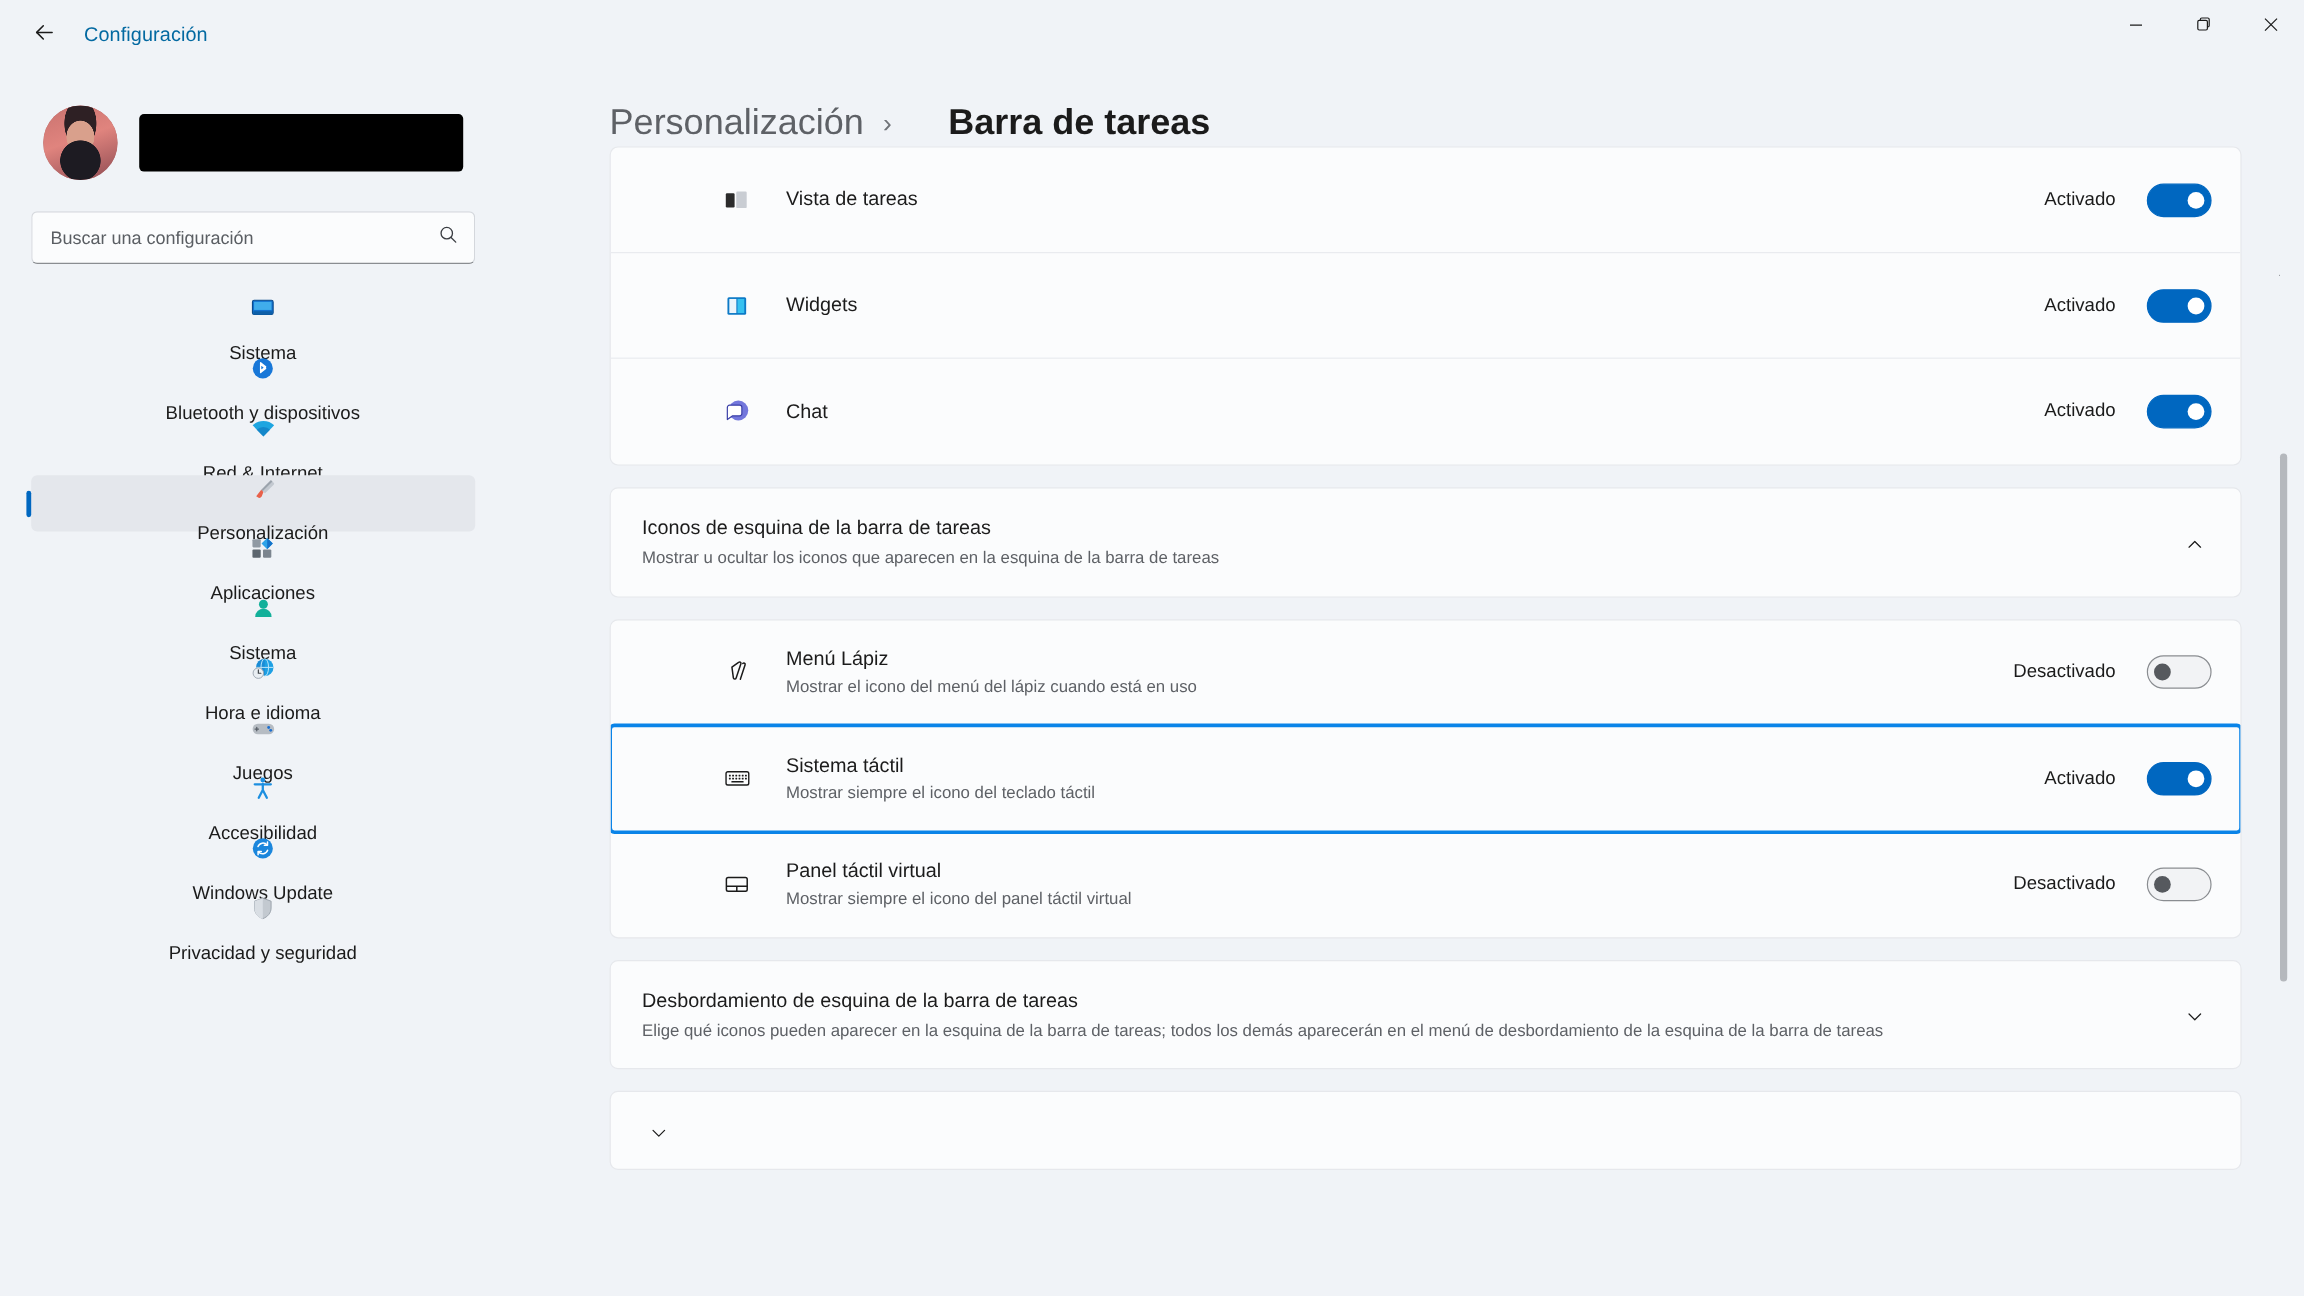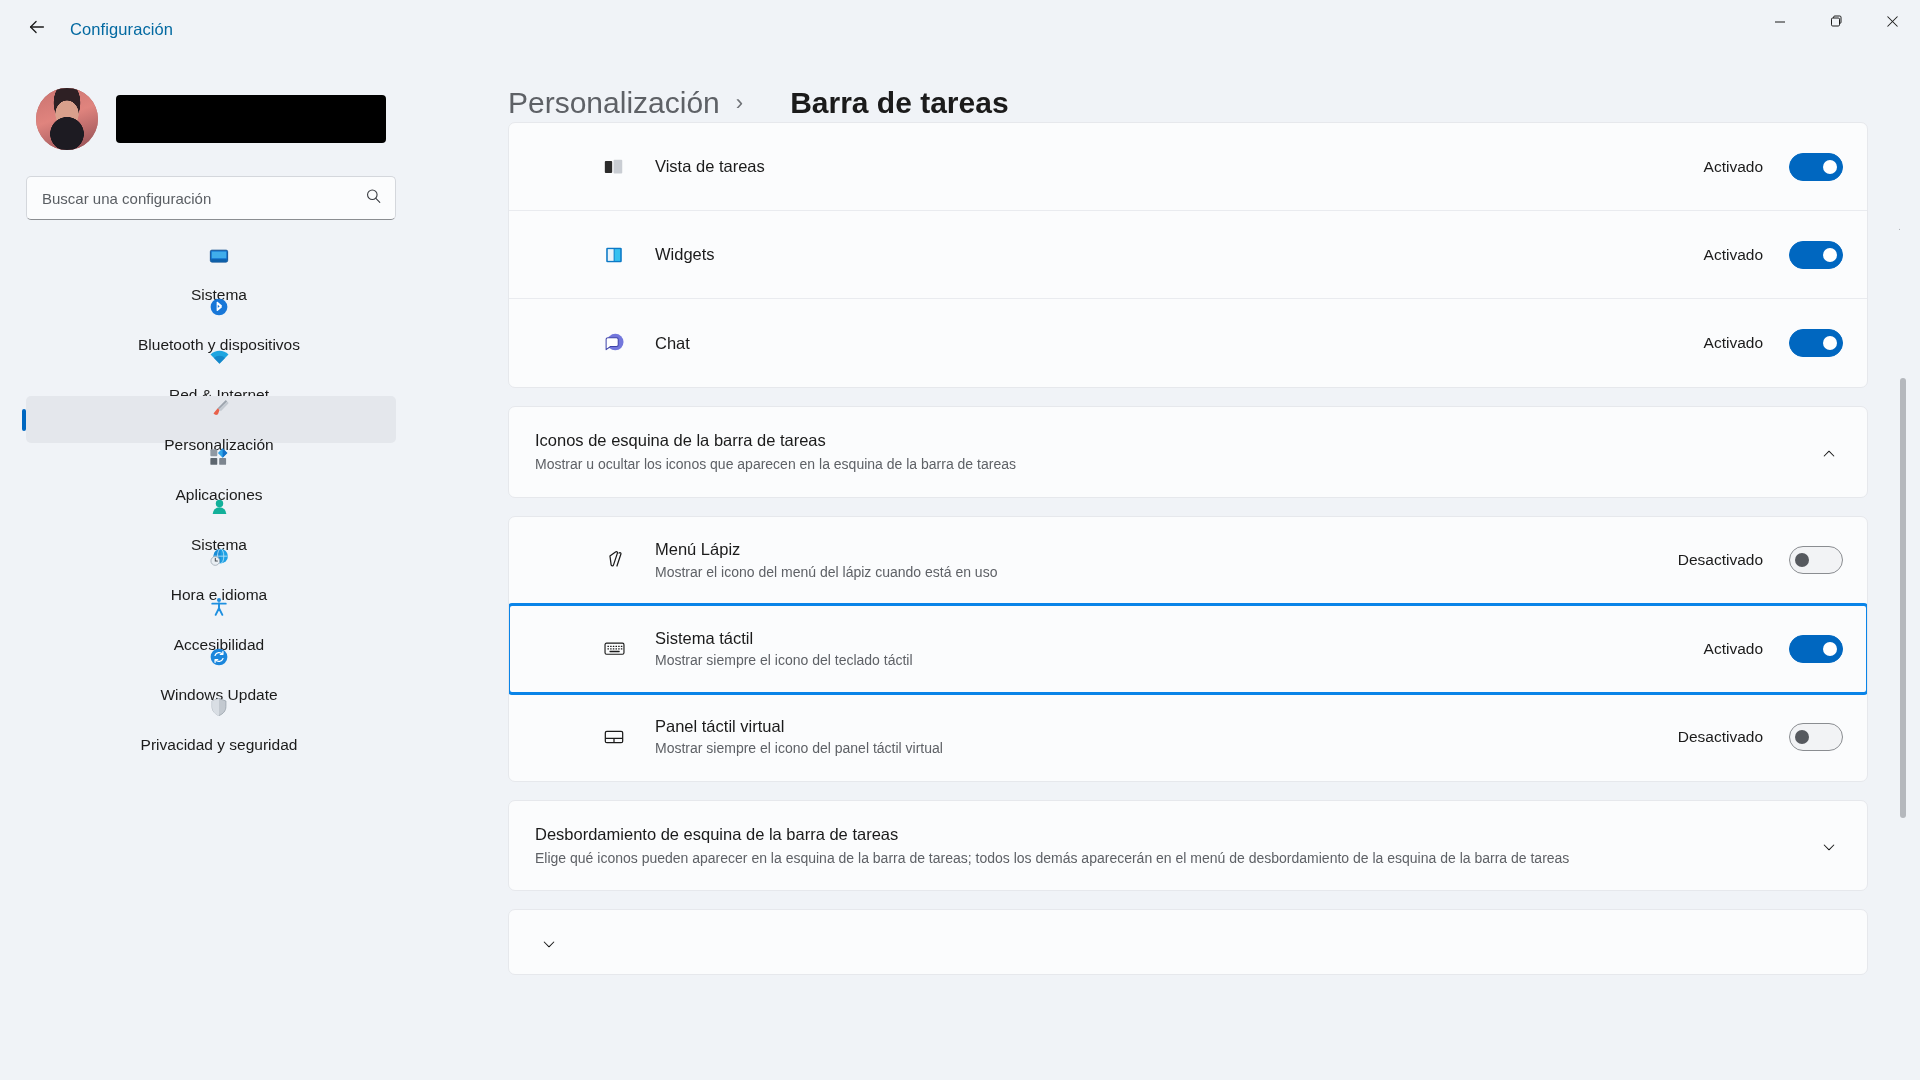--- a/index.html
+++ b/index.html
@@ -370,20 +370,31 @@
             <path d="M12.2 2a7.6 7.6 0 0 0 0 15.2" fill="#1478C8" opacity=".5"></path>
             <ellipse cx="12.2" cy="9.6" rx="3.3" ry="7.6" fill="none" stroke="#BDE6FA" stroke-width=".85"></ellipse>
             <line x1="4.7" y1="9.6" x2="19.7" y2="9.6" stroke="#BDE6FA" stroke-width=".85"></line>
             <circle cx="6.6" cy="14.6" r="4.6" fill="#E9EEF3" stroke="#9AA4AF" stroke-width=".8"></circle>
             <path d="M6.6 11.8v2.9h2.2" fill="none" stroke="#42474D" stroke-width="1.05" stroke-linecap="round"></path>
           </svg>
         </span>
         <span>Hora e idioma</span>
       </div>
 
+      <div class="nav-item">
+        <span class="nav-ico">
+          <svg width="21" height="21" viewBox="0 0 22 22">
+            <rect x="1.6" y="6.4" width="18.8" height="9.2" rx="4.6" fill="#B6BCC3"></rect>
+            <path d="M5.2 9.6v3M3.7 11.1h3" stroke="#5A6069" stroke-width="1.15" stroke-linecap="round"></path>
+            <circle cx="15.6" cy="9.7" r="1.25" fill="#1C6FD0"></circle>
+            <circle cx="17.4" cy="12.2" r="1.25" fill="#1C6FD0"></circle>
+          </svg>
+        </span>
+        <span>Juegos</span>
+      </div>
 
       <div class="nav-item">
         <span class="nav-ico">
           <svg width="20" height="20" viewBox="0 0 22 22">
             <circle cx="11" cy="3.3" r="2.2" fill="#1D8FE0"></circle>
             <path d="M3.6 7.3h14.8" stroke="#1D8FE0" stroke-width="2.1" stroke-linecap="round"></path>
             <path d="M11 6.8v6.3M11 12.4L7.3 19.6M11 12.4l3.7 7.2" stroke="#1D8FE0" stroke-width="2.1" stroke-linecap="round" fill="none"></path>
           </svg>
         </span>
         <span>Accesibilidad</span>

